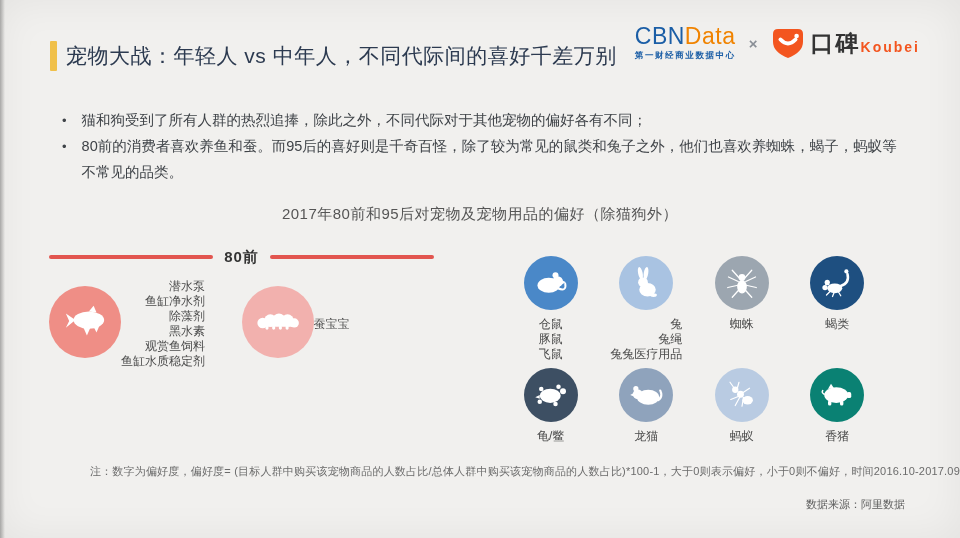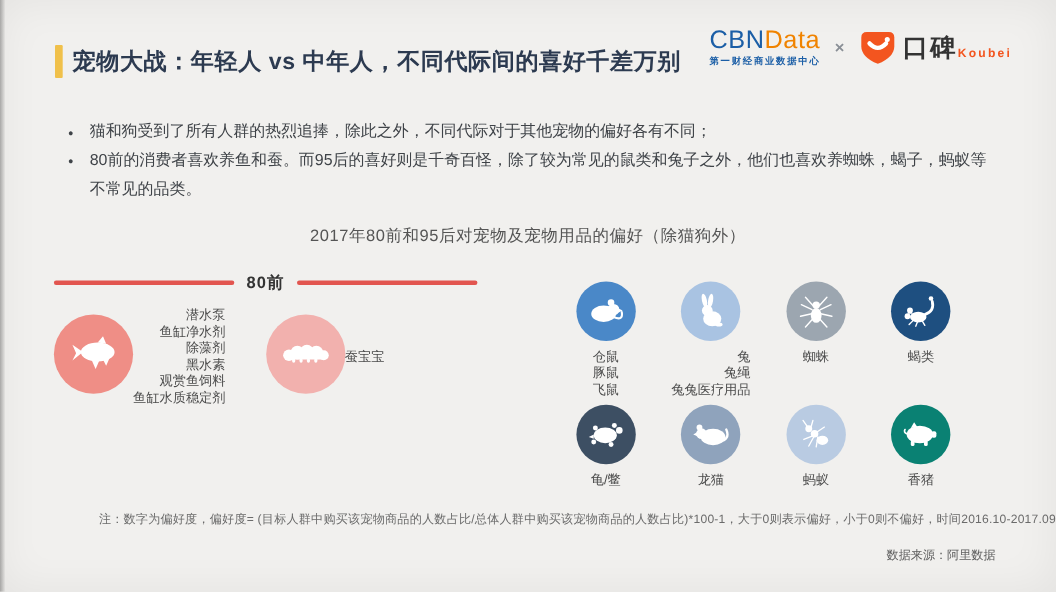--- a/index.html
+++ b/index.html
@@ -10,33 +10,33 @@
     font-family:"Liberation Sans","DejaVu Sans",sans-serif;
     overflow:hidden;
     box-shadow: inset 0 0 40px rgba(0,0,0,.06);
   }
   .edge-left{position:absolute;left:0;top:0;bottom:0;width:5px;
     background:linear-gradient(to right, rgba(70,70,70,.40), rgba(70,70,70,0));}
 
   
   .title-row{position:absolute;top:41px;left:50px;display:flex;align-items:center;gap:9px;}
   .title-bar{width:7px;height:30px;background:#f0c04a;border-radius:1px;}
-  .page-title{font-size:21px;font-weight:bold;color:#2c3a50;letter-spacing:.5px;}
+  .page-title{font-size:21px;font-weight:normal;color:#2c3a50;letter-spacing:.5px;}
 
   .brand{position:absolute;top:24px;right:40px;display:flex;align-items:center;gap:13px;}
   .cbn{display:flex;flex-direction:column;align-items:flex-start;}
   .cbn-word{font-size:23px;font-weight:normal;letter-spacing:.5px;line-height:24px;}
   .cbn-blue{color:#1b5ea6;}
   .cbn-orange{color:#f08300;}
   .cbn-sub{font-size:8.5px;color:#1b5ea6;letter-spacing:1.6px;margin-top:2px;font-weight:bold;}
   .brand-cross{font-size:15px;color:#8a8f96;font-weight:bold;}
   .koubei{display:flex;align-items:center;gap:6px;}
   .koubei-text{display:flex;flex-direction:row;align-items:flex-end;}
   .koubei-cn{font-size:23px;font-weight:bold;color:#333;line-height:24px;letter-spacing:2px;}
-  .koubei-en{font-size:11px;color:#f3551f;letter-spacing:2px;font-weight:bold;margin-top:1px;}
+  .koubei-en{font-size:14px;color:#f3551f;letter-spacing:2px;font-weight:bold;margin-top:1px;}
 
   
   .bullets{position:absolute;top:108px;left:62px;right:55px;}
   .bullet{display:flex;gap:15px;font-size:14.5px;color:#3f4348;line-height:1.78;}
   .bullet .dot{flex:0 0 auto;font-size:13px;padding-top:1px;color:#3f4348;}
 
   
   .chart-title{position:absolute;top:205px;left:0;right:0;text-align:center;
     font-size:15px;color:#555;letter-spacing:.5px;}
 

